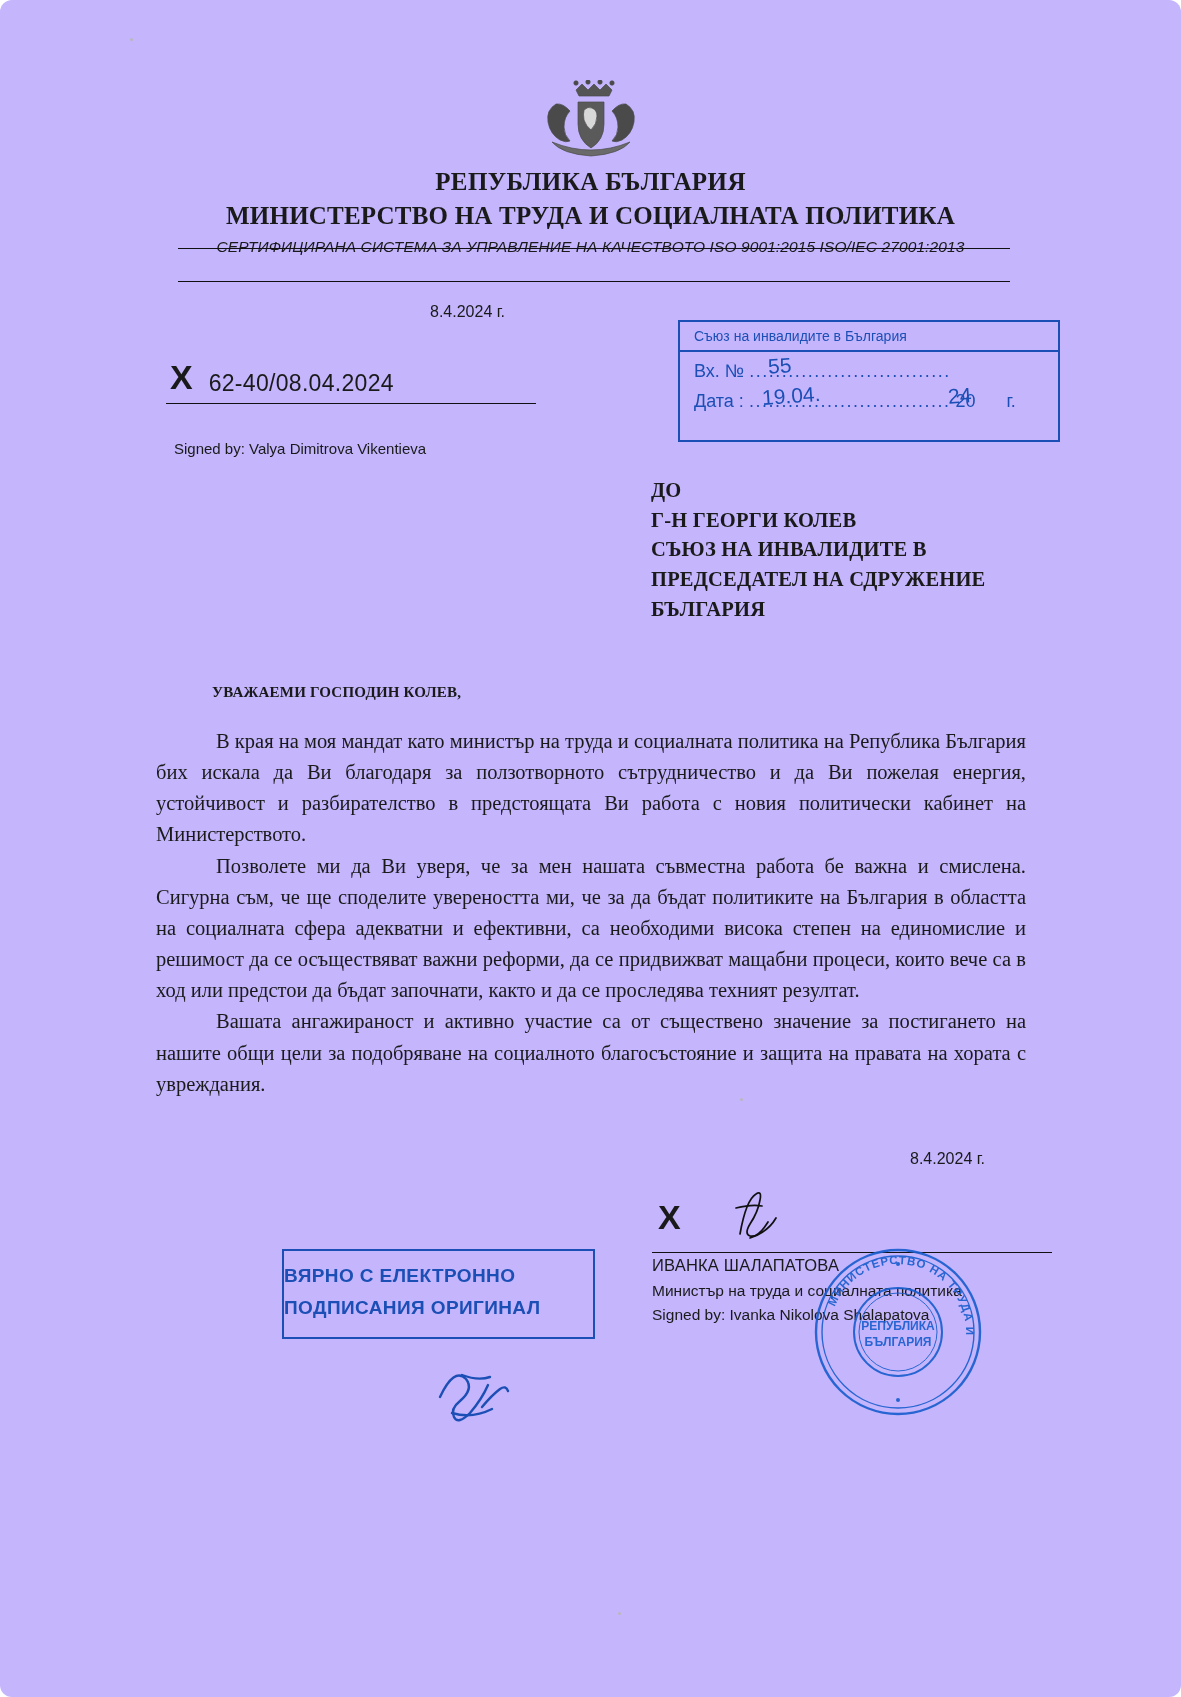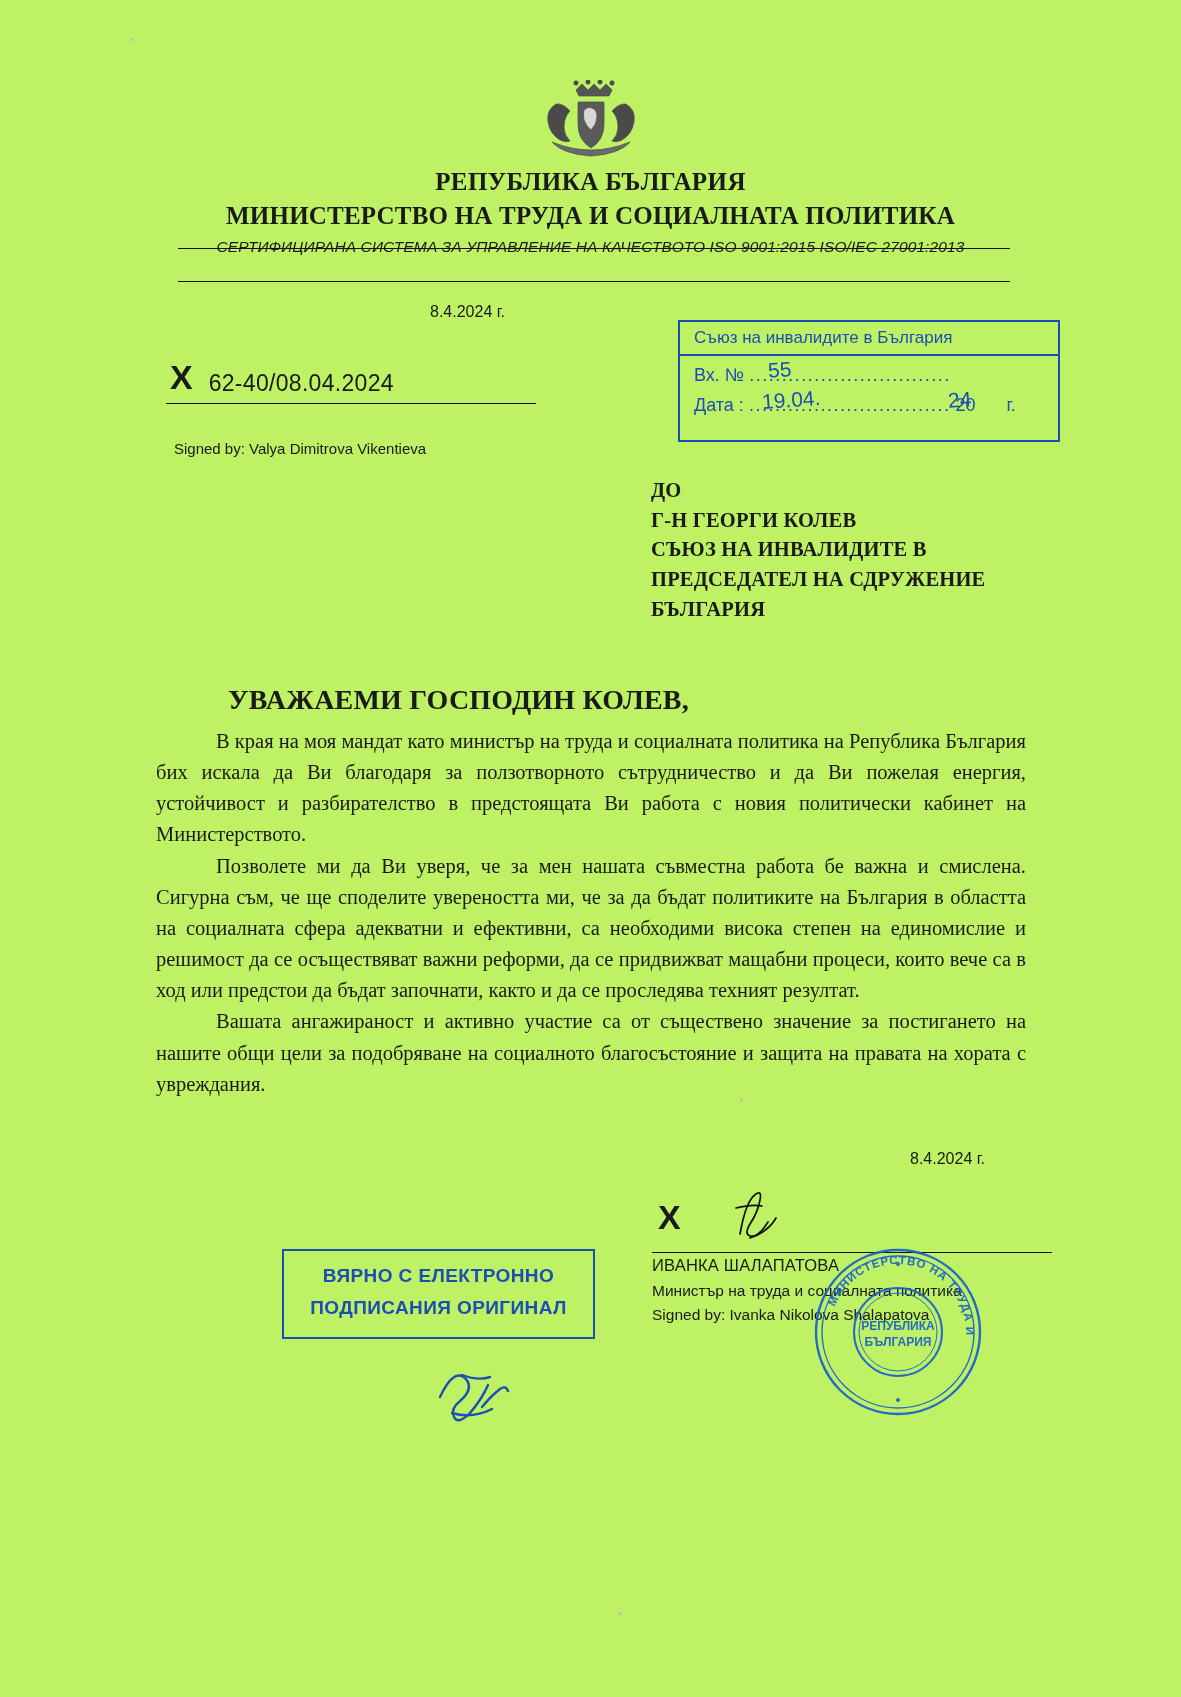--- a/index.html
+++ b/index.html
@@ -12,21 +12,22 @@
     height: 1697px;
     position: relative;
     font-family: "Liberation Serif", serif;
     color: #1a1a1a;
     overflow: hidden;
   }
 
   .page {
     position: absolute;
     inset: 0;
-    background: #bef264;
+    background: #c4b5fd;
+    border-radius: 12px;
   }
 
   
   .coat {
     position: absolute;
     top: 80px;
     left: 0;
     width: 100%;
     text-align: center;
   }
@@ -129,21 +130,21 @@
     position: absolute;
     top: 320px;
     left: 678px;
     width: 378px;
     height: 118px;
     border: 2.2px solid #1b4fb5;
     color: #1b4fb5;
     font-family: "Liberation Sans", sans-serif;
   }
   .stamp-title {
-    font-size: 17px;
+    font-size: 14px;
     padding: 6px 0 0 14px;
     border-bottom: 2px solid #1b4fb5;
     padding-bottom: 6px;
   }
   .stamp-row {
     font-size: 18px;
     padding: 9px 0 0 14px;
     position: relative;
     white-space: nowrap;
   }
@@ -171,24 +172,24 @@
     font-weight: bold;
     font-size: 20.5px;
     line-height: 1.45;
     letter-spacing: 0.2px;
   }
 
   
   .salutation {
     position: absolute;
     top: 684px;
-    left: 228px;
-    font-family: "Liberation Serif", serif;
-    font-weight: bold;
-    font-size: 28px;
+    left: 212px;
+    font-family: "Liberation Serif", serif;
+    font-weight: bold;
+    font-size: 15px;
     letter-spacing: 0.2px;
   }
   .body-text {
     position: absolute;
     top: 726px;
     left: 156px;
     width: 870px;
     font-family: "Liberation Serif", serif;
     font-size: 20.5px;
     line-height: 1.52;
@@ -215,21 +216,20 @@
     top: 1249px;
     left: 282px;
     width: 313px;
     height: 90px;
     border: 2.4px solid #1b4fb5;
     color: #1b4fb5;
     font-family: "Liberation Sans", sans-serif;
     font-weight: bold;
     font-size: 19px;
     letter-spacing: 0.4px;
-    text-align: center;
     line-height: 1.35;
     padding-top: 12px;
     box-sizing: border-box;
   }
   .true-copy .l2 { margin-top: 6px; }
 
   .handsign {
     position: absolute;
     top: 1355px;
     left: 430px;

